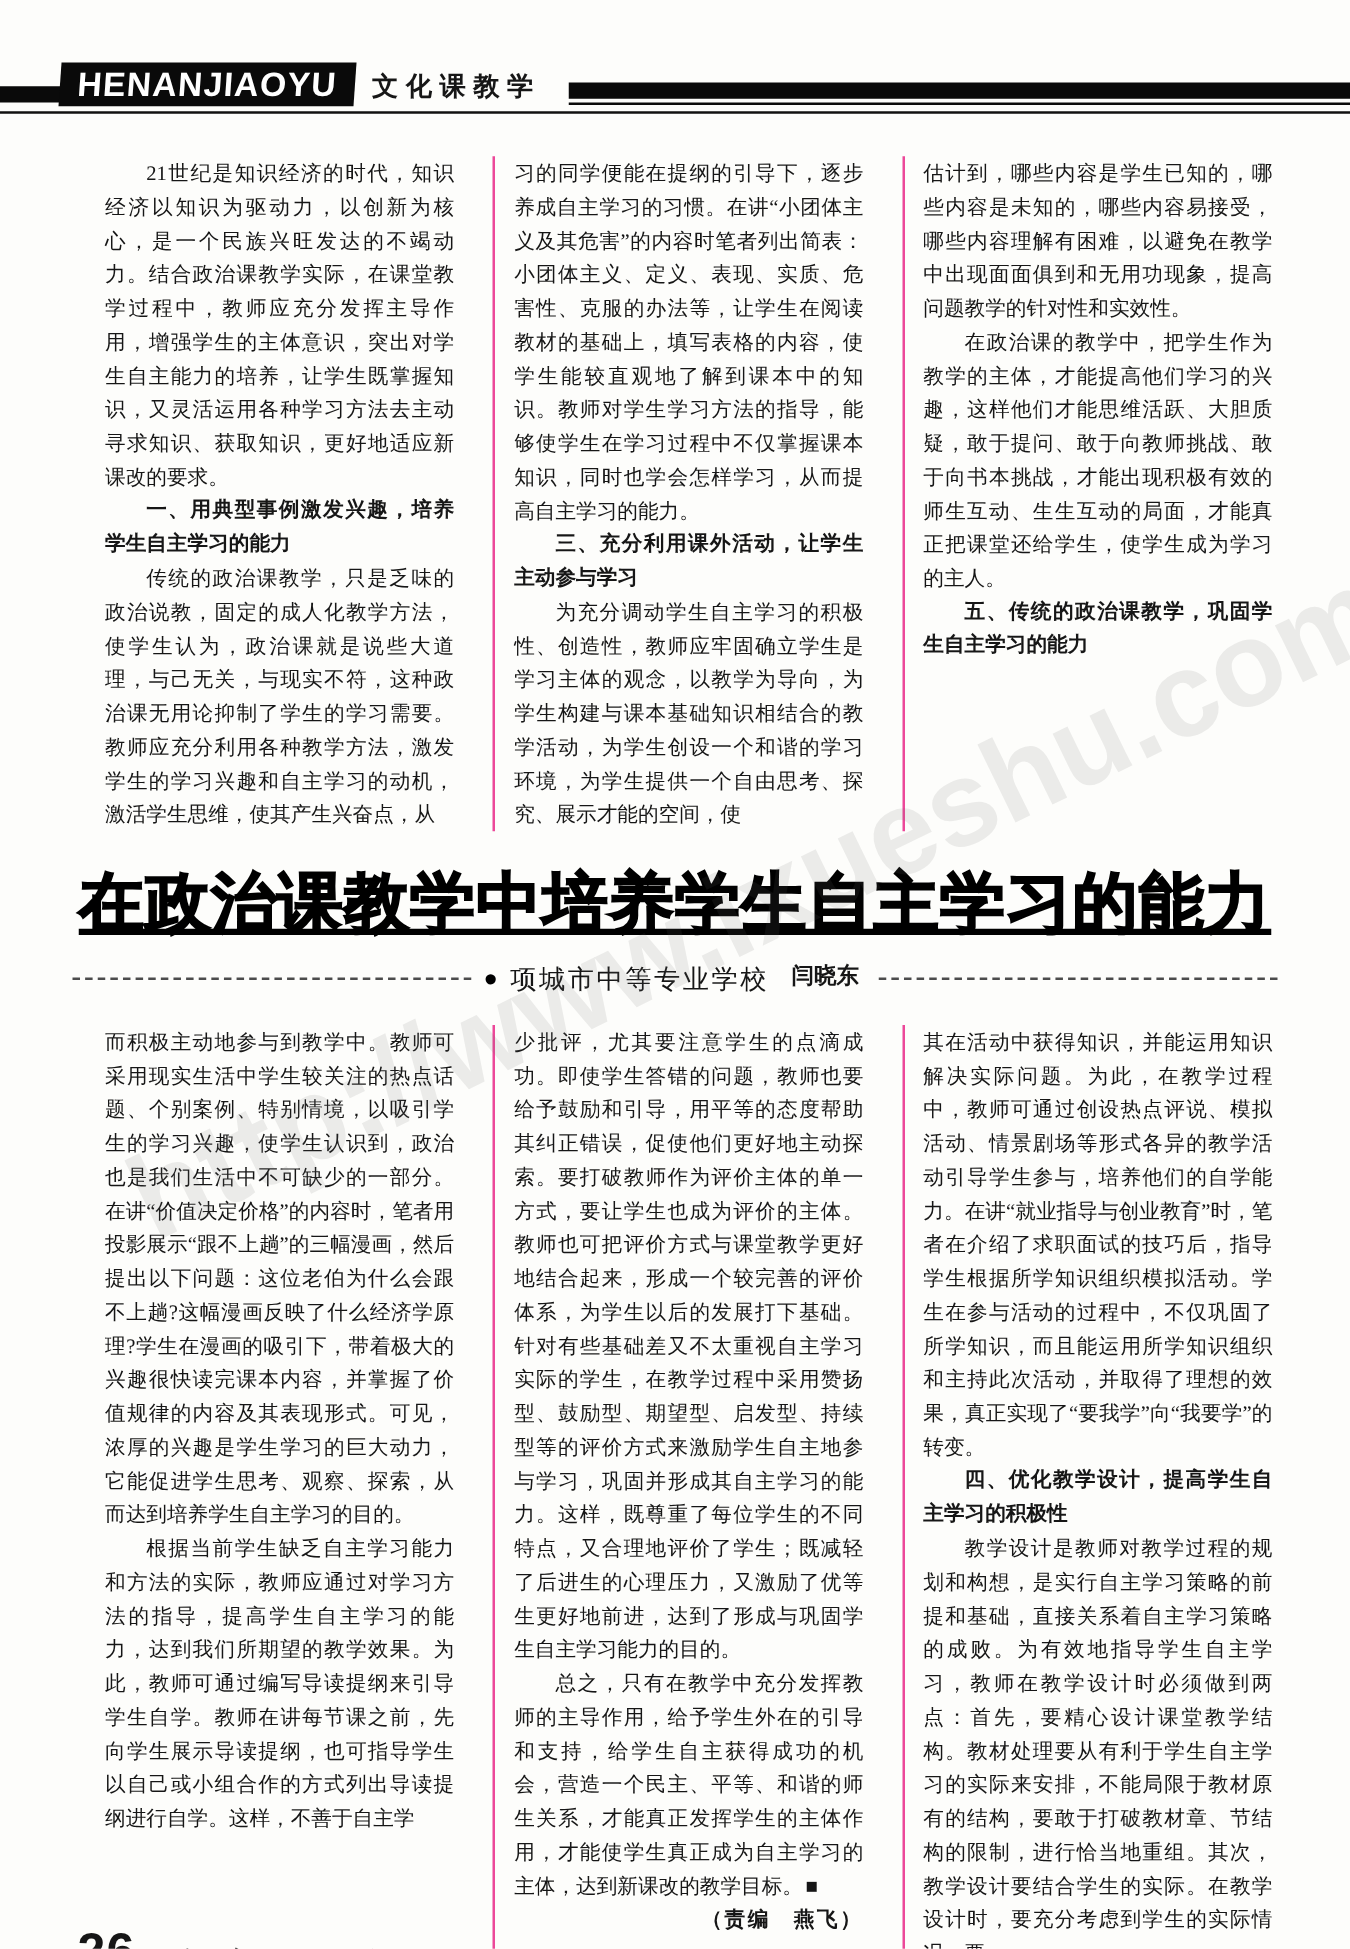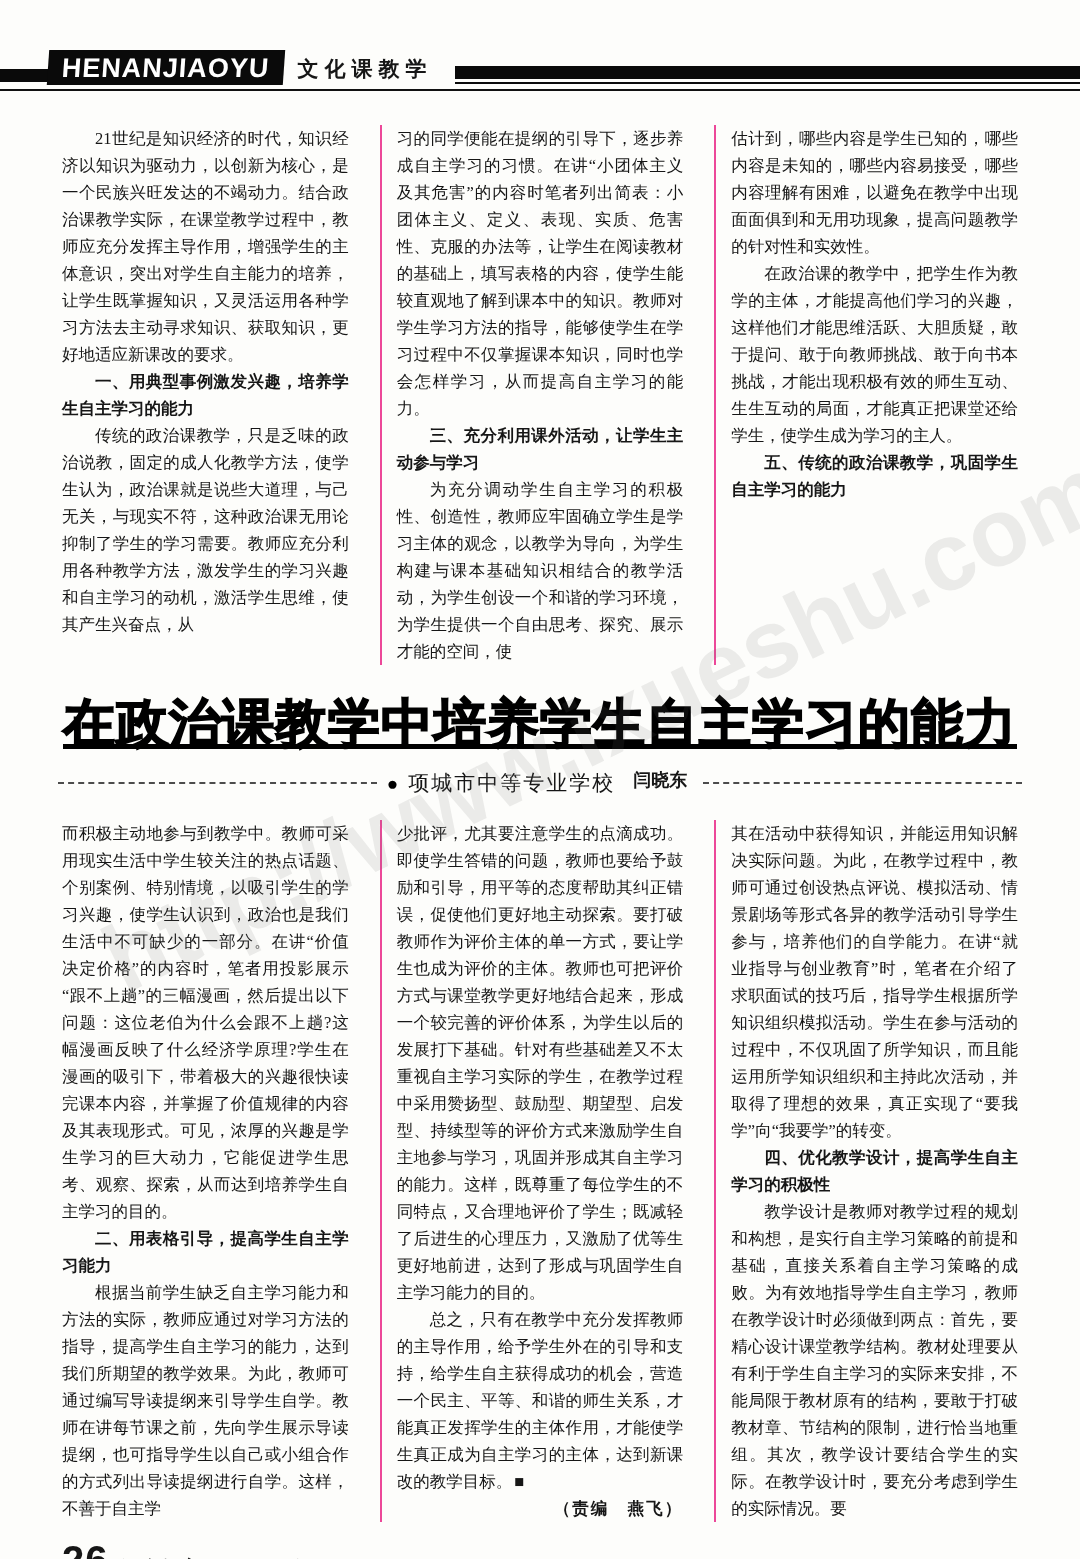--- a/index.html
+++ b/index.html
@@ -36,20 +36,21 @@
   }
   .bar-right{flex:1;margin-bottom:1px;}
   .bar-right .bar-thick{height:13px;background:#0a0a0a;}
   .bar-right .bar-thin{height:2px;background:#0a0a0a;margin-top:3px;}
 
   
   .cols{
     display:flex;
     padding:0 62px;
     gap:16px;
+    margin-left:22px;
   }
   .col{flex:1;min-width:0;padding:0 15px;}
   .col:first-child{padding-left:0;}
   .col:last-child{padding-right:0;}
   .col.sep{border-left:2px solid #ec4899;}
   .cols.top{margin-top:34px;}
   .cols.bottom{margin-top:22px;}
 
   .para{
     margin:0;
@@ -181,21 +182,20 @@
         <span class="bullet">●</span>
         <span class="affiliation">项城市中等专业学校</span>
         <span class="author">闫晓东</span>
         <span class="dash-line"></span>
       </div>
     </section>
 
     <section class="cols bottom">
       <div class="col">
         <p class="para">而积极主动地参与到教学中。教师可采用现实生活中学生较关注的热点话题、个别案例、特别情境，以吸引学生的学习兴趣，使学生认识到，政治也是我们生活中不可缺少的一部分。在讲“价值决定价格”的内容时，笔者用投影展示“跟不上趟”的三幅漫画，然后提出以下问题：这位老伯为什么会跟不上趟?这幅漫画反映了什么经济学原理?学生在漫画的吸引下，带着极大的兴趣很快读完课本内容，并掌握了价值规律的内容及其表现形式。可见，浓厚的兴趣是学生学习的巨大动力，它能促进学生思考、观察、探索，从而达到培养学生自主学习的目的。</p>
-        <h3 class="subhead">二、用表格引导，提高学生自主学习能力</h3>
         <p class="para indent">根据当前学生缺乏自主学习能力和方法的实际，教师应通过对学习方法的指导，提高学生自主学习的能力，达到我们所期望的教学效果。为此，教师可通过编写导读提纲来引导学生自学。教师在讲每节课之前，先向学生展示导读提纲，也可指导学生以自己或小组合作的方式列出导读提纲进行自学。这样，不善于自主学</p>
       </div>
       <div class="col sep">
         <p class="para">少批评，尤其要注意学生的点滴成功。即使学生答错的问题，教师也要给予鼓励和引导，用平等的态度帮助其纠正错误，促使他们更好地主动探索。要打破教师作为评价主体的单一方式，要让学生也成为评价的主体。教师也可把评价方式与课堂教学更好地结合起来，形成一个较完善的评价体系，为学生以后的发展打下基础。针对有些基础差又不太重视自主学习实际的学生，在教学过程中采用赞扬型、鼓励型、期望型、启发型、持续型等的评价方式来激励学生自主地参与学习，巩固并形成其自主学习的能力。这样，既尊重了每位学生的不同特点，又合理地评价了学生；既减轻了后进生的心理压力，又激励了优等生更好地前进，达到了形成与巩固学生自主学习能力的目的。</p>
         <p class="para indent">
           <span>总之，只有在教学中充分发挥教师的主导作用，给予学生外在的引导和支持，给学生自主获得成功的机会，营造一个民主、平等、和谐的师生关系，才能真正发挥学生的主体作用，才能使学生真正成为自主学习的主体，达到新课改的教学目标。</span><span class="endmark">■</span>
           <span class="editor-note">（责编　燕飞）</span>
         </p>
       </div>
       <div class="col sep">

